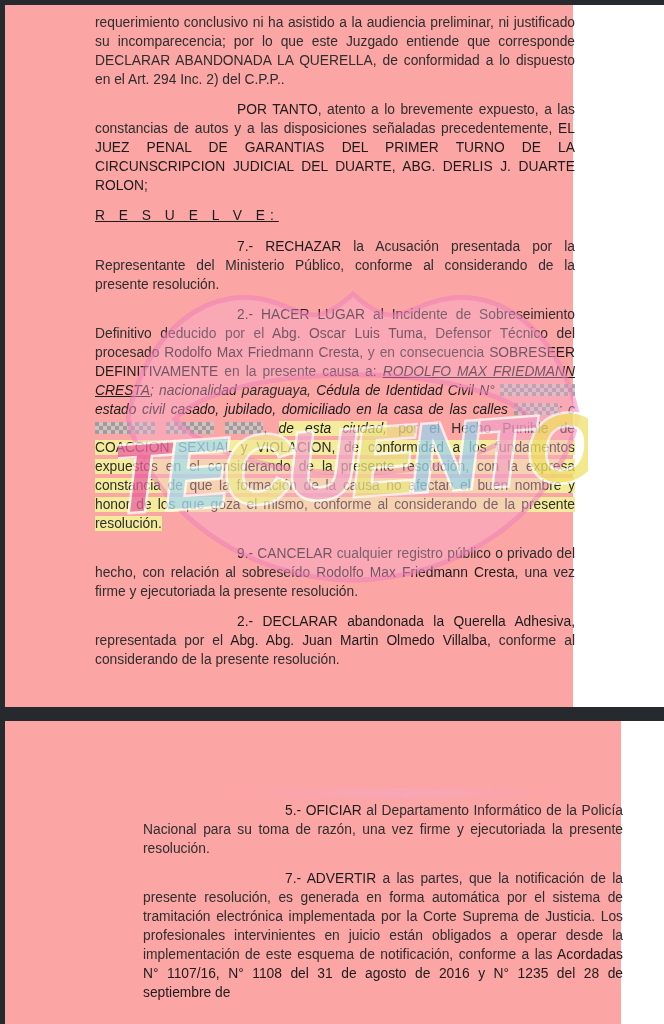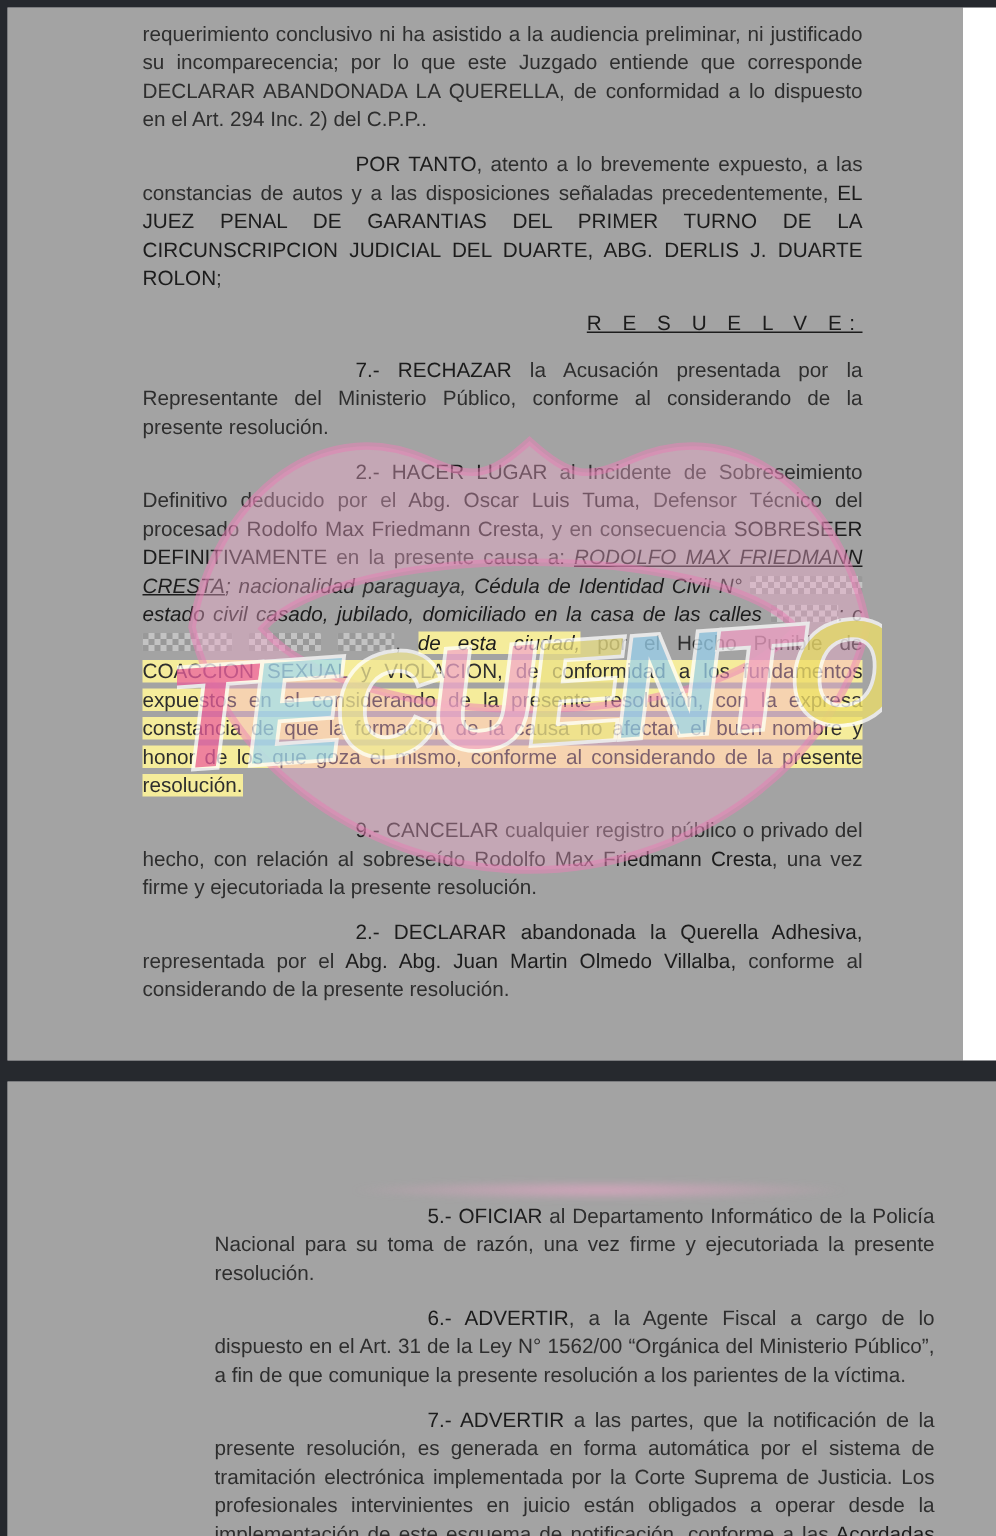--- a/index.html
+++ b/index.html
@@ -4,32 +4,32 @@
 <style>
   html,body{margin:0;padding:0;}
   body{
     width:664px;height:1024px;overflow:hidden;position:relative;
     background:#ffffff;font-family:"Liberation Sans",sans-serif;
   }
   .frame-bar{position:absolute;z-index:6;}
   #top-bar{top:0;left:0;width:664px;height:5px;}
   #left-bar{top:0;left:0;width:5px;height:1024px;}
   #divider-bar{top:707px;left:0;width:664px;height:14px;}
-  .page{position:absolute;left:5px;width:637px;background:#a3a3a3;}
+  .page{position:absolute;left:5px;width:568px;background:#fca5a5;}
   #page-1{top:5px;height:702px;}
   #page-2{top:721px;height:303px;padding-left:48px;}
   .content{margin-left:90px;width:480px;}
   #page-1 .content{padding-top:8px;}
   #page-2 .content{padding-top:80px;}
   p.para{
     margin:0 0 11px 0;font-size:13.8px;line-height:19px;
     color:#2e2e2e;text-align:justify;
   }
   p.indent{text-indent:142px;}
-  p.center{text-align:right;text-indent:0;letter-spacing:5px;margin-bottom:12px;}
+  p.center{text-align:left;text-indent:0;letter-spacing:5px;margin-bottom:12px;}
   .seg.b{font-weight:normal;color:#1c1c1c;}
   .seg.i{font-style:italic;}
   .seg.u{text-decoration:underline;}
   .seg.hl{background:var(--hl,#f5ec9b);}
   .censor{
     display:inline-block;height:12px;vertical-align:-1px;border-radius:1px;
     background:repeating-conic-gradient(#c9c9c9 0% 25%, #989898 25% 50%) 0 0 / 8px 8px;
     opacity:.85;
   }
   #lips-watermark{
@@ -58,21 +58,20 @@
       <p class="para indent"><span class="seg b">9.- CANCELAR</span><span class="seg"> cualquier registro público o privado del hecho, con relación al sobreseído </span><span class="seg b">Rodolfo Max Friedmann Cresta</span><span class="seg">, una vez firme y ejecutoriada la presente resolución.</span></p>
       <p class="para indent"><span class="seg b">2.- DECLARAR abandonada la Querella Adhesiva,</span><span class="seg"> representada por el </span><span class="seg b">Abg. Abg. Juan Martin Olmedo Villalba,</span><span class="seg"> conforme al considerando de la presente resolución.</span></p>
     </div>
 </div>
 
 <div id="divider-bar" class="frame-bar" style="background: rgb(38, 41, 46);"></div>
 
 <div id="page-2" class="page">
   <div class="content">
       <p class="para indent"><span class="seg b">5.- OFICIAR</span><span class="seg"> al Departamento Informático de la Policía Nacional para su toma de razón, una vez firme y ejecutoriada la presente resolución.</span></p>
-      <p class="para indent"><span class="seg b">6.- ADVERTIR</span><span class="seg">, a la Agente Fiscal a cargo de lo dispuesto en el Art. 31 de la Ley N° 1562/00 “Orgánica del Ministerio Público”, a fin de que comunique la presente resolución a los parientes de la víctima.</span></p>
       <p class="para indent"><span class="seg b">7.- ADVERTIR</span><span class="seg"> a las partes, que la notificación de la presente resolución, es generada en forma automática por el sistema de tramitación electrónica implementada por la Corte Suprema de Justicia. Los profesionales intervinientes en juicio están obligados a operar desde la implementación de este esquema de notificación, conforme a las </span><span class="seg b">Acordadas N° 1107/16, N° 1108 del 31 de agosto de 2016 y N° 1235 del 28 de septiembre de</span></p>
     </div>
 </div>
 
 <div id="page2-watermark-wisp"></div>
 
 <div id="lips-watermark">
   <svg width="470" height="380" viewBox="0 0 470 380" xmlns="http://www.w3.org/2000/svg">
     <path id="lips-path" fill-rule="evenodd" stroke-width="5" d="M10,190 C25,108 92,46 166,78 C196,91 206,92 235,66 C264,92 274,91 304,78 C378,46 445,108 460,190
          C438,284 340,352 235,352 C130,352 32,284 10,190 Z

